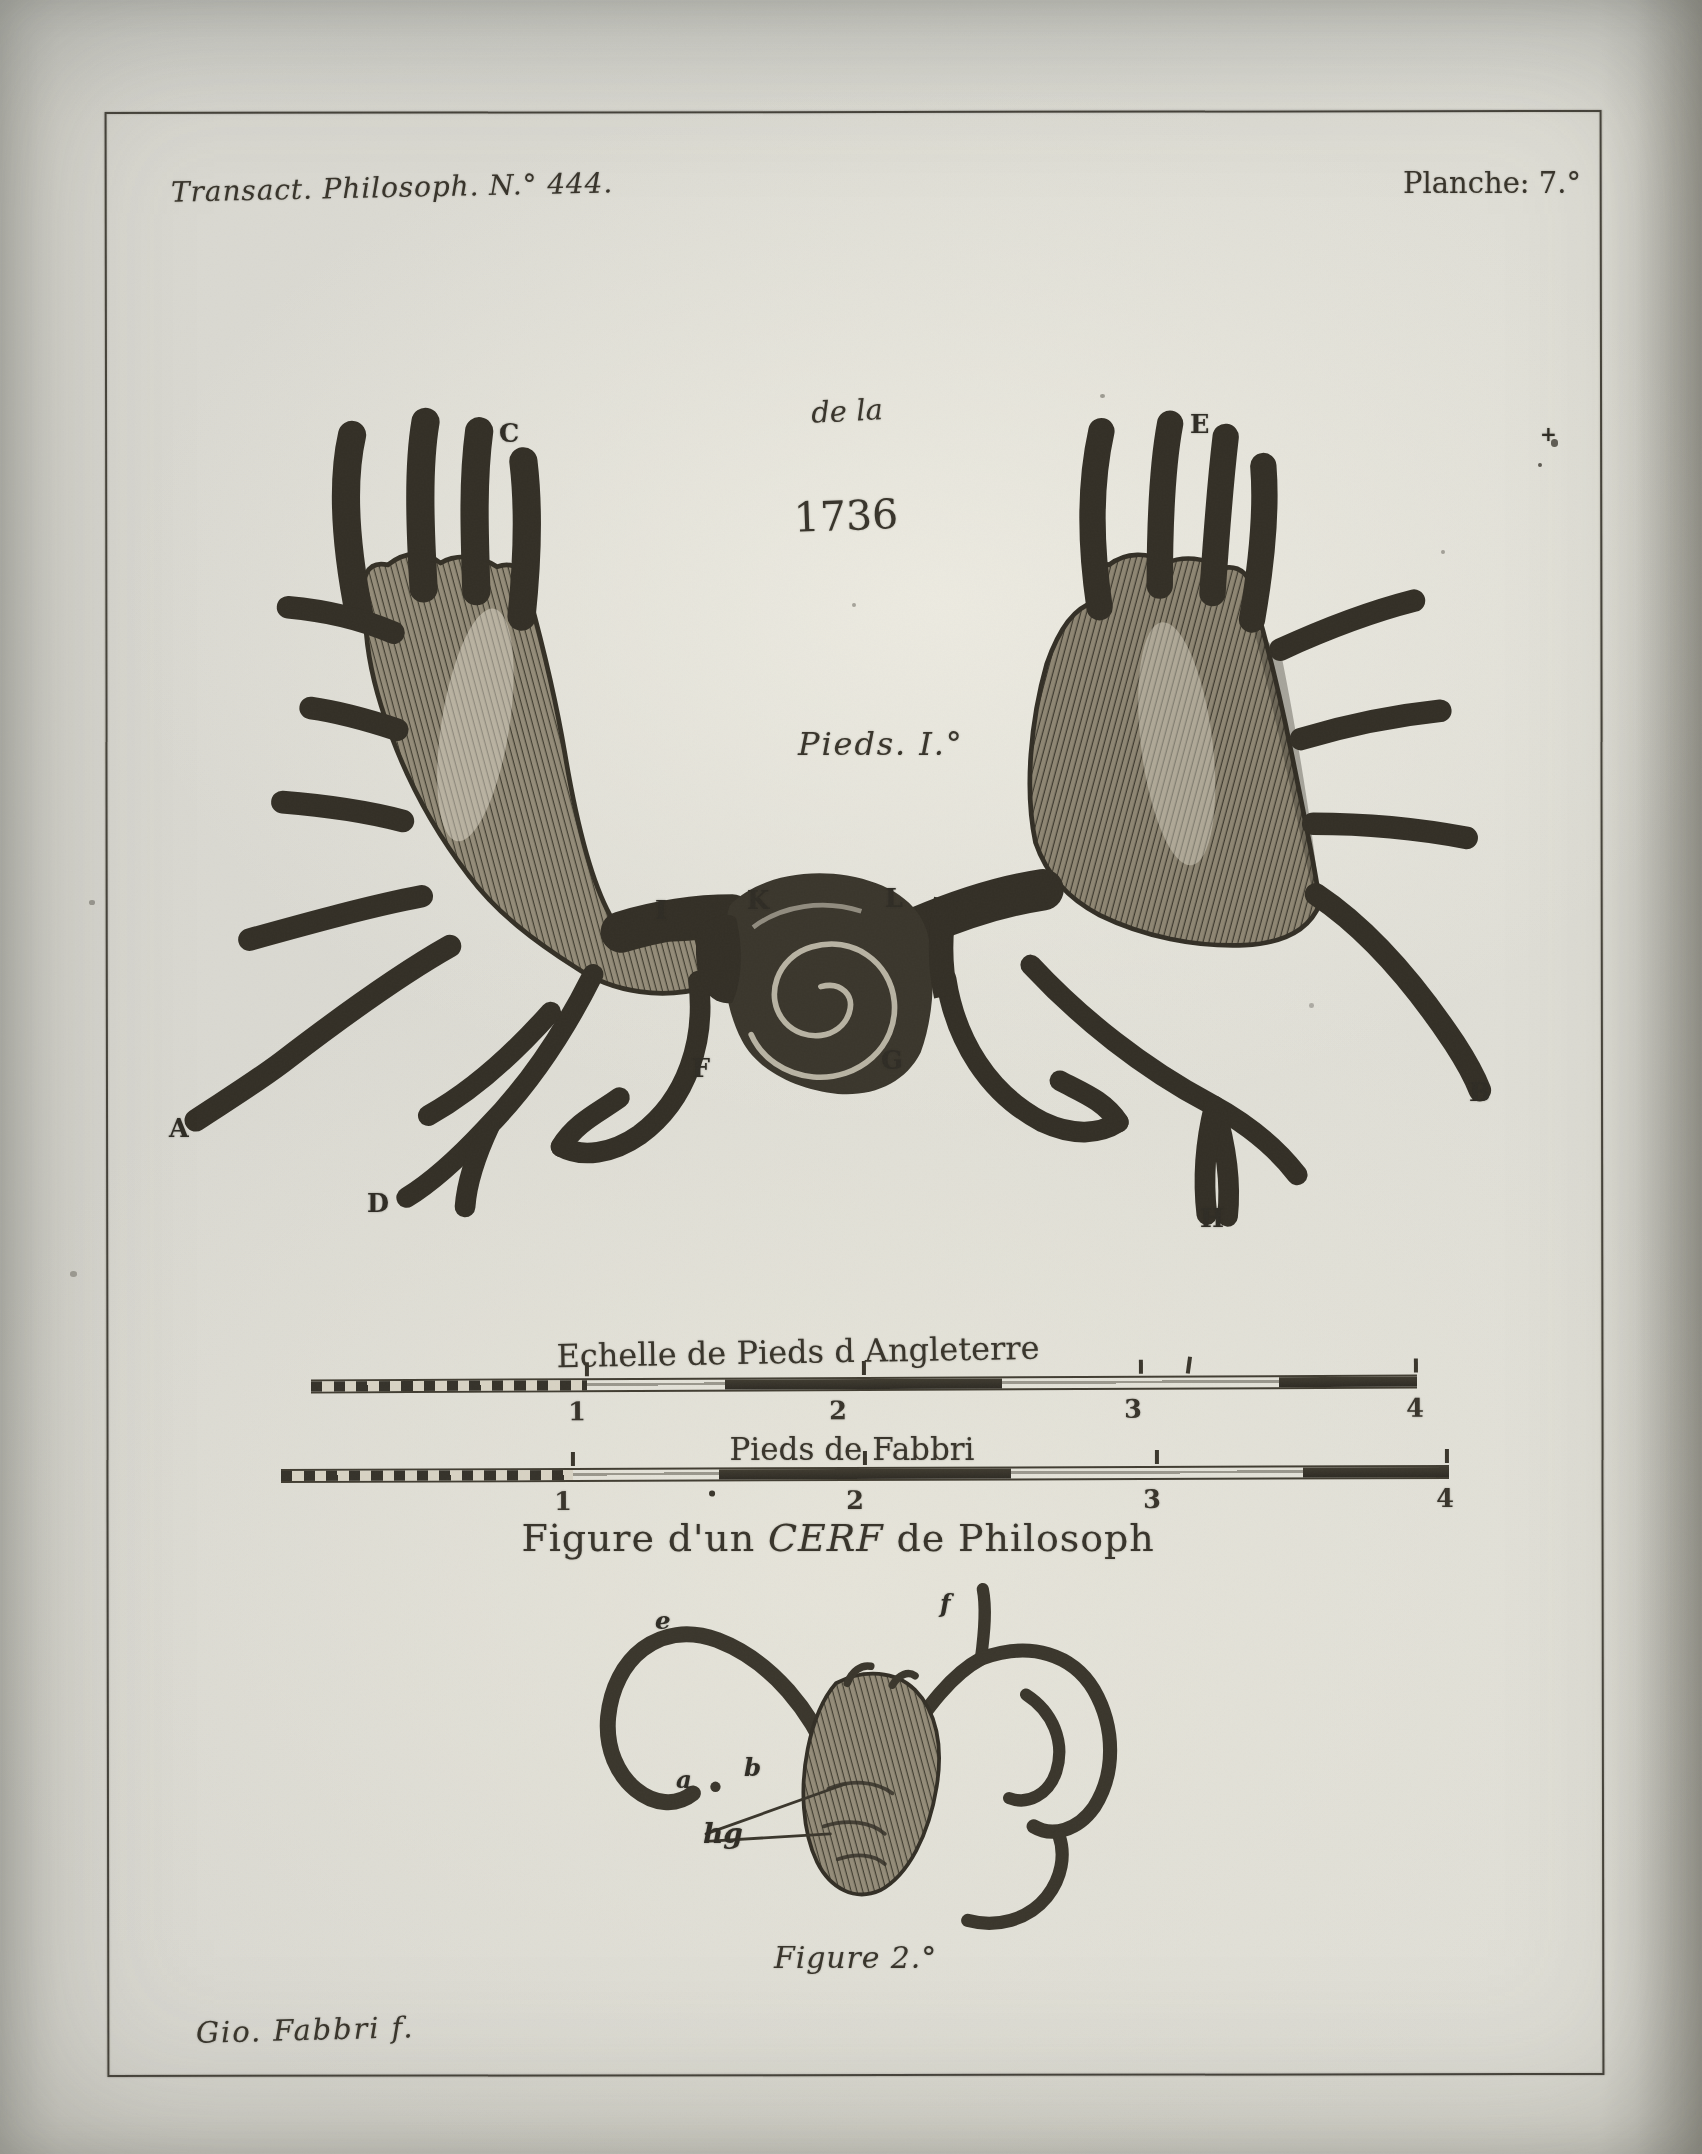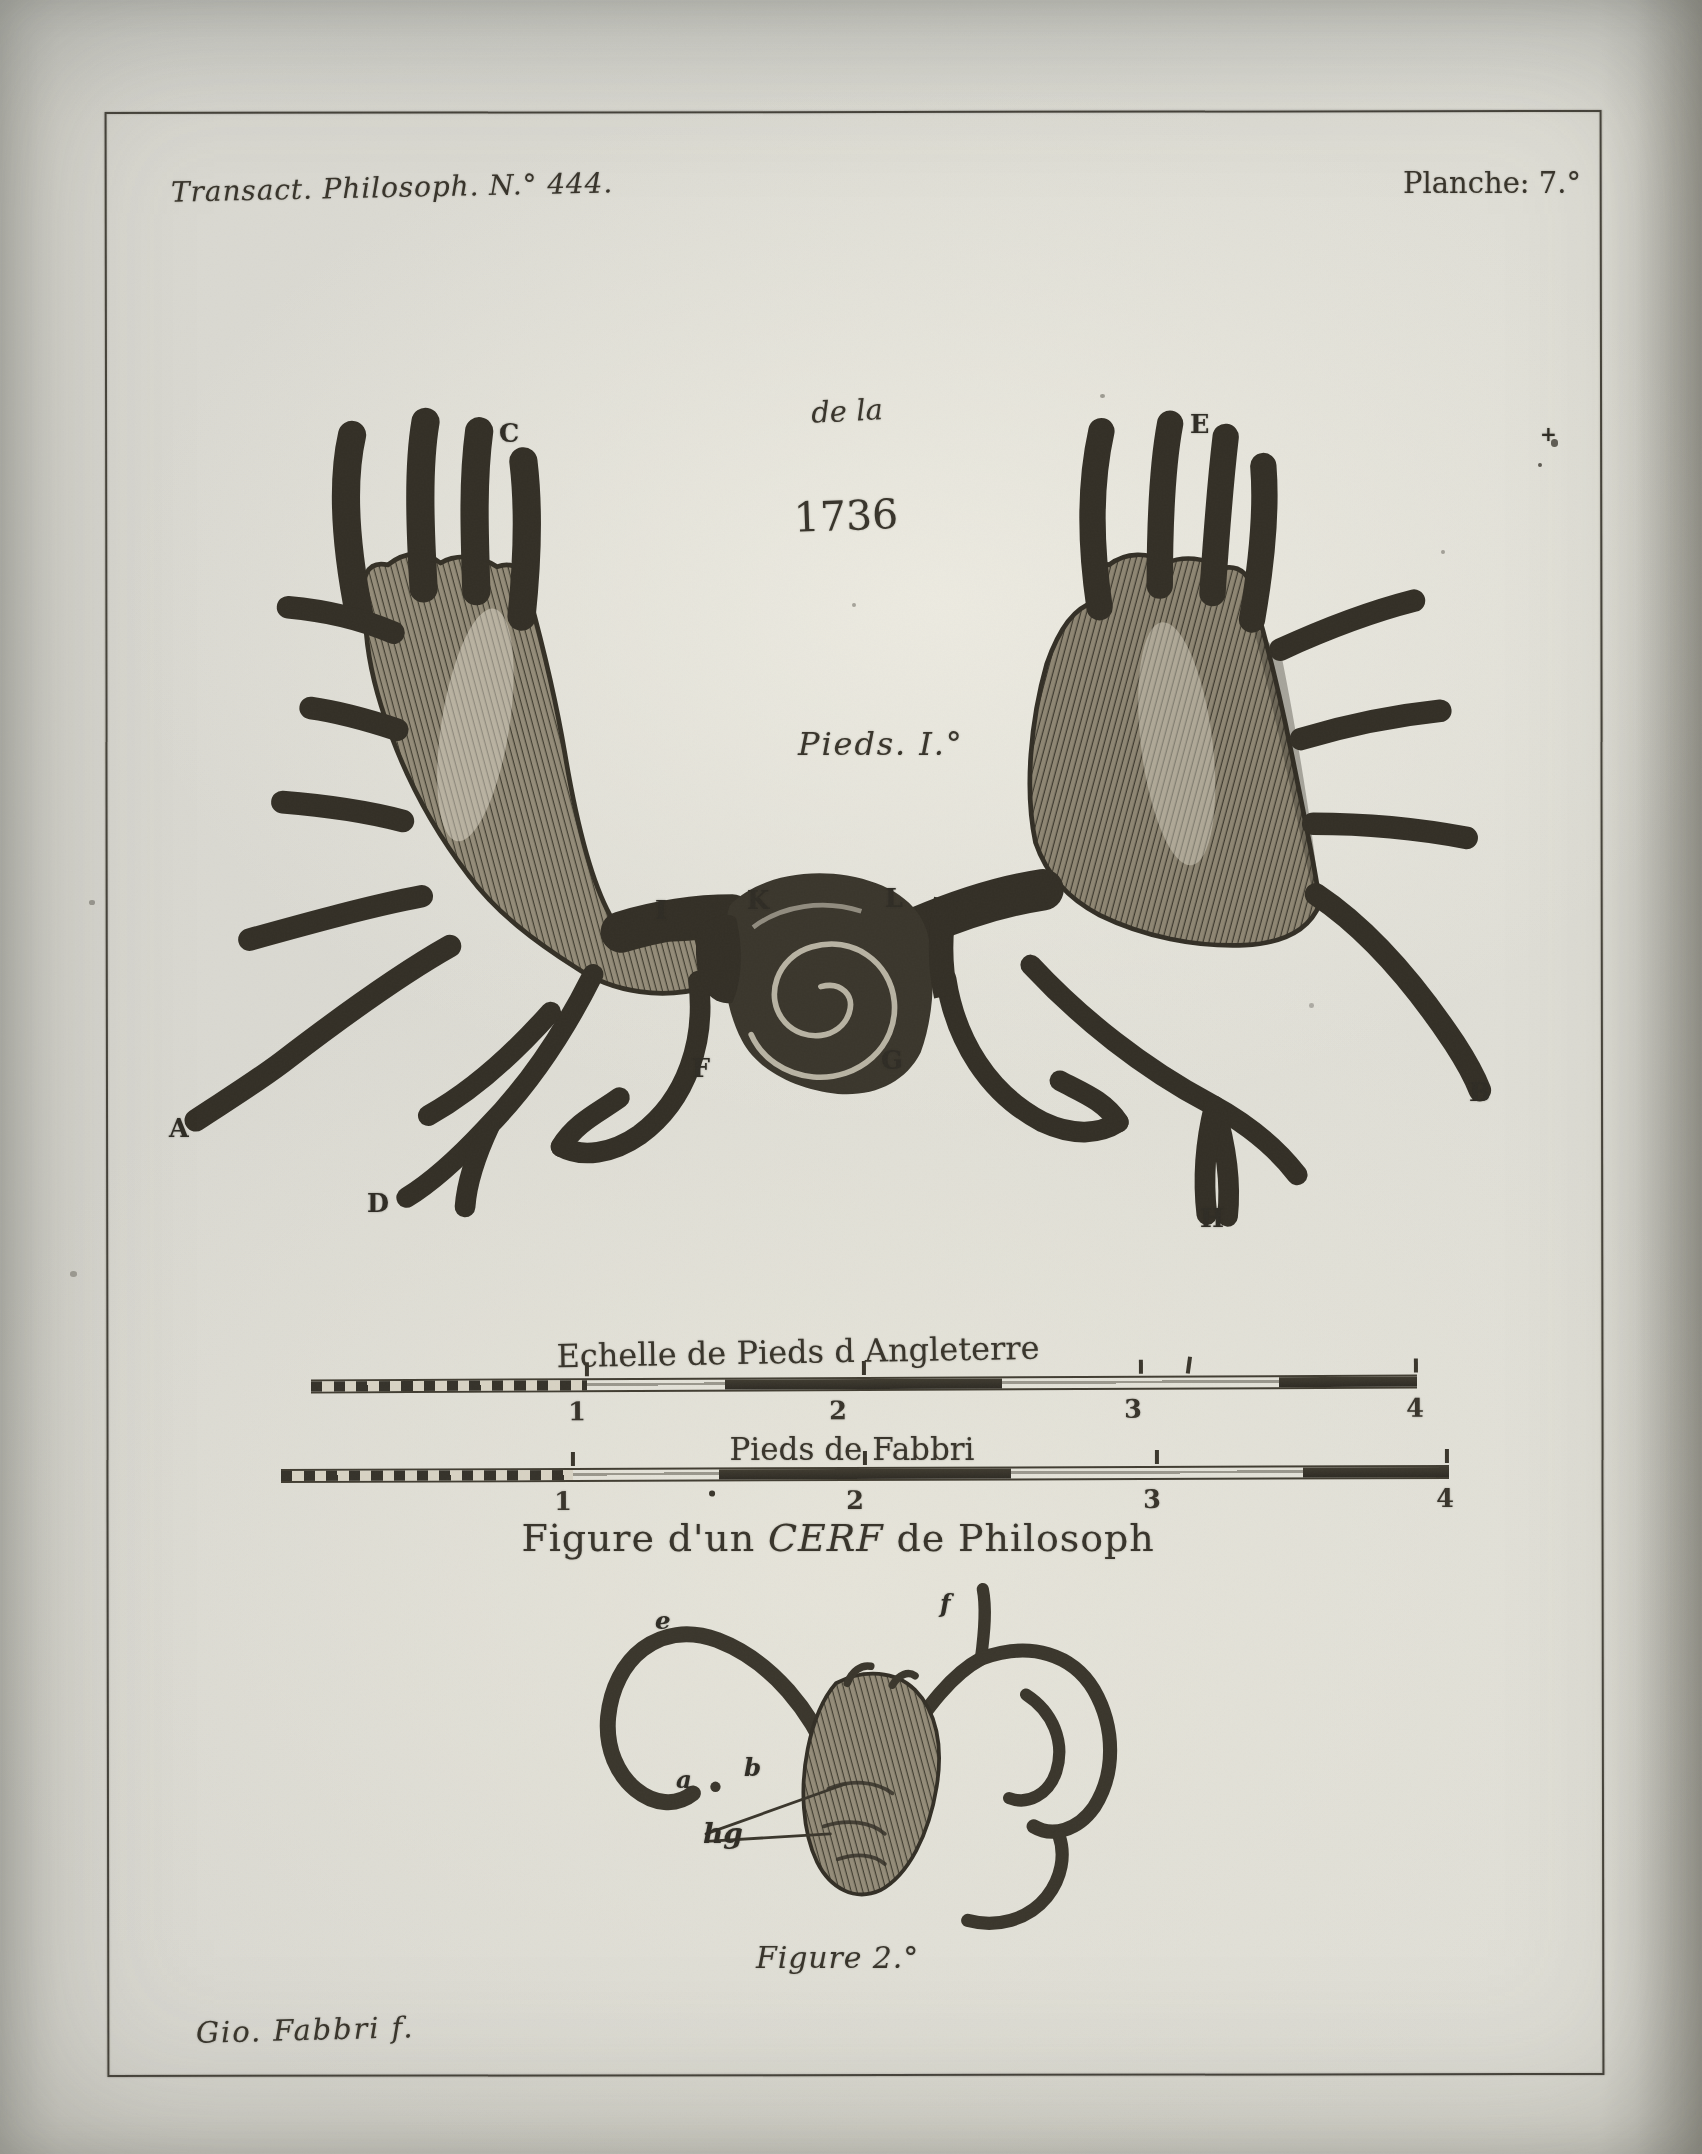--- a/index.html
+++ b/index.html
@@ -215,21 +215,21 @@
   </div>
 
   <div class="t" style="left:838px;top:1516px;font-size:38px;letter-spacing:0.9px;transform:translateX(-50%);"><span>Figure d'un </span><span class="it">CERF</span><span> de Philosoph</span></div>
 
   <span class="lbl2" style="left:655px;top:1606px;">e</span>
   <span class="lbl2" style="left:940px;top:1589px;">f</span>
   <span class="lbl2" style="left:676px;top:1765px;">a</span>
   <span class="lbl2" style="left:744px;top:1753px;">b</span>
   <span class="lbl2" style="left:659px;top:1817px;font-size:28px;margin-left:44px;">hg</span>
 
-  <div class="t it" style="left:756px;top:1940px;font-size:30px;letter-spacing:0.9px;">Figure 2.°</div>
+  <div class="t it" style="left:774px;top:1940px;font-size:30px;letter-spacing:0.9px;">Figure 2.°</div>
 
   <div class="t it" style="left:196px;top:2013px;font-size:29px;letter-spacing:1.9px;transform:rotate(-1.5deg);">Gio. Fabbri f.</div>
 
   <div>
     <span class="speck" style="left:1551px;top:439px;width:6.6px;height:7.5px;"></span>
     <span class="speck" style="left:1538px;top:463px;width:3.8px;height:3.8px;"></span>
     <span class="speck" style="left:89px;top:900px;width:5.6px;height:4.7px;opacity:.5;"></span>
     <span class="speck" style="left:70px;top:1271px;width:6.6px;height:5.6px;opacity:.45;"></span>
     <span class="speck" style="left:852px;top:603px;width:3.8px;height:3.8px;opacity:.5;"></span>
     <span class="speck" style="left:1441px;top:550px;width:3.8px;height:3.8px;opacity:.5;"></span>

